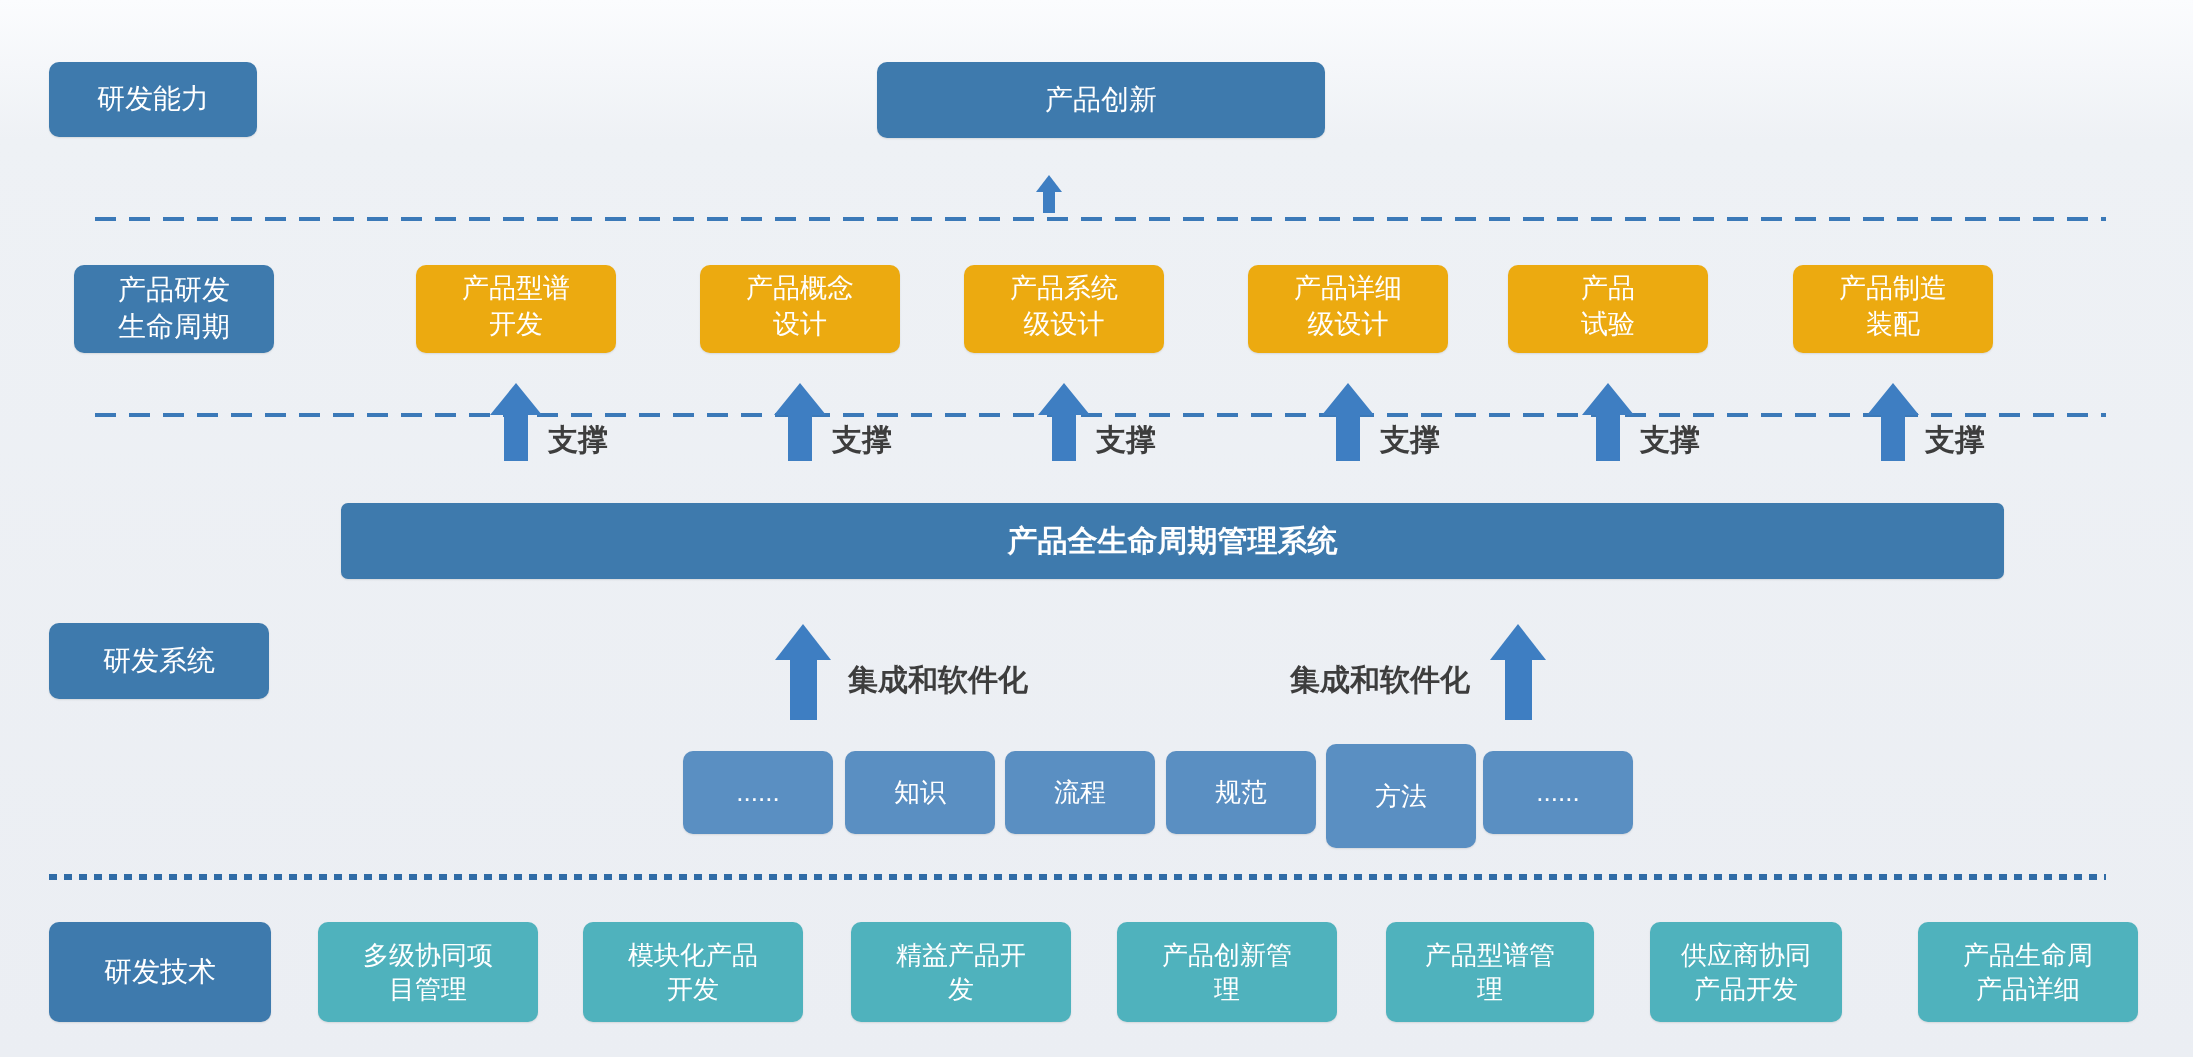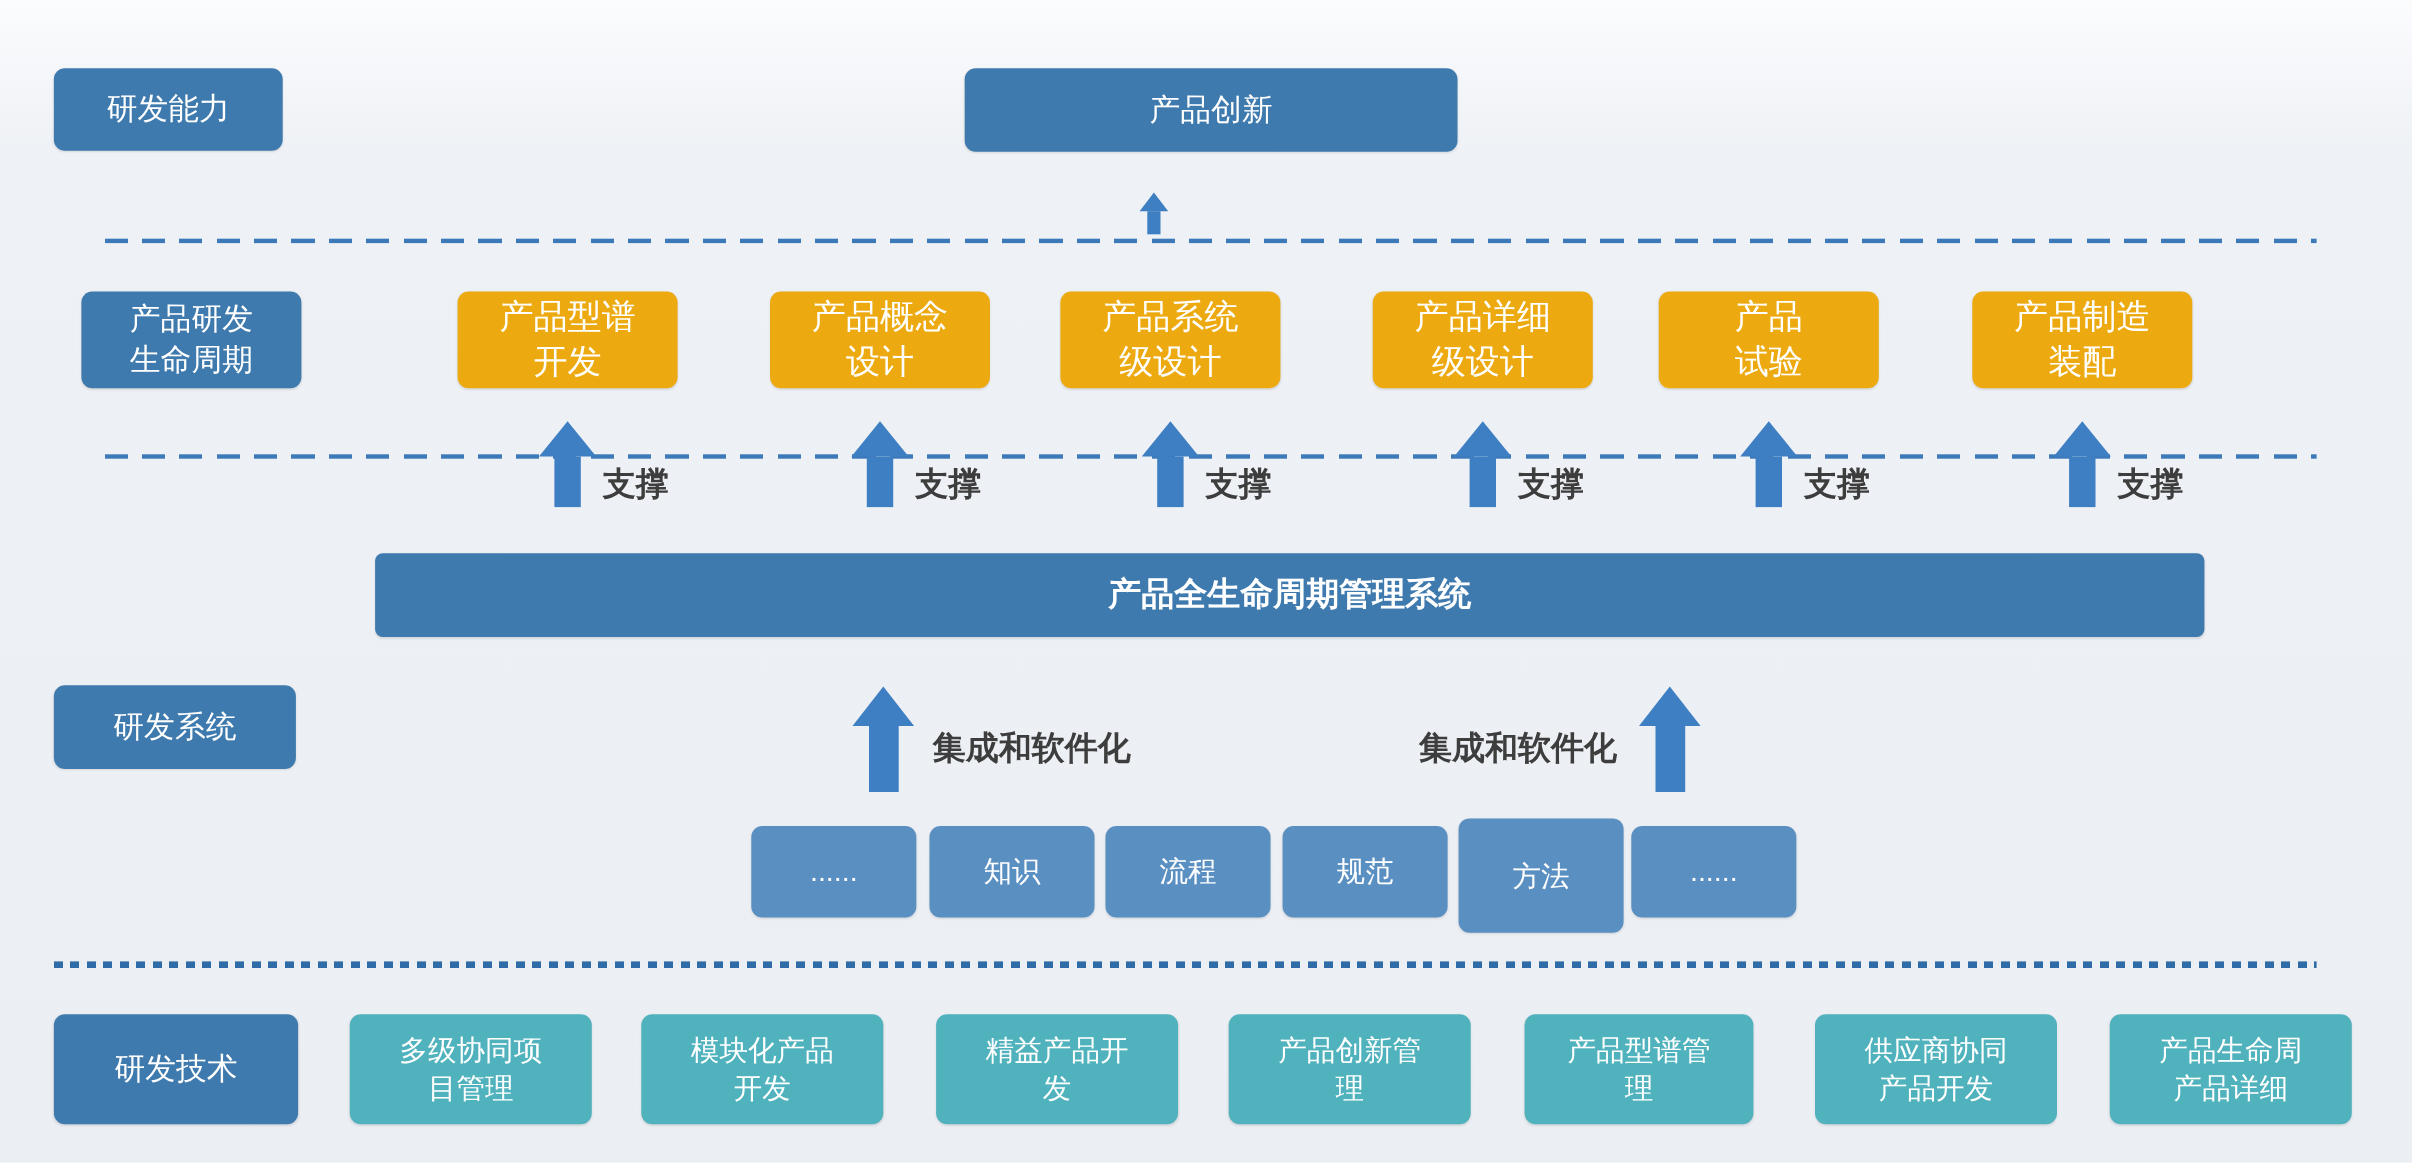--- a/index.html
+++ b/index.html
@@ -22,21 +22,21 @@
     border-radius: 10px;
     line-height: 1.32;
     box-shadow: 0 1px 2px rgba(0,0,0,0.10);
   }
   .steel  { background: #3e7aad; }
   .orange { background: #ecaa10; }
   .lblue  { background: #5a8fc2; }
   .teal   { background: #4fb2bd; }
 
   .side-label { font-size: 28px; }
-  .stage-box  { font-size: 31px; }
+  .stage-box  { font-size: 27px; font-family: Liberation Mono, monospace; }
   .plm-bar    { font-size: 30px; font-weight: bold; border-radius: 7px; }
   .elem-box   { font-size: 26px; }
   .tech-box   { font-size: 26px; }
 
   .dashline {
     position: absolute;
     height: 4px;
     background: repeating-linear-gradient(90deg, #3b79b8 0 21px, rgba(0,0,0,0) 21px 34px);
   }
   .dotline {
@@ -167,18 +167,18 @@
   <div class="box teal tech-box" style="left:318px; top:922px; width:220px; height:100px;">多级协同项
 目管理</div>
   <div class="box teal tech-box" style="left:583px; top:922px; width:220px; height:100px;">模块化产品
 开发</div>
   <div class="box teal tech-box" style="left:851px; top:922px; width:220px; height:100px;">精益产品开
 发</div>
   <div class="box teal tech-box" style="left:1117px; top:922px; width:220px; height:100px;">产品创新管
 理</div>
   <div class="box teal tech-box" style="left:1386px; top:922px; width:208px; height:100px;">产品型谱管
 理</div>
-  <div class="box teal tech-box" style="left:1650px; top:922px; width:220px; height:100px;">供应商协同
+  <div class="box teal tech-box" style="left:1650px; top:922px; width:192px; height:100px;">供应商协同
 产品开发</div>
   <div class="box teal tech-box" style="left:1918px; top:922px; width:220px; height:100px;">产品生命周
 产品详细</div>
 
 </div>
 
 </body></html>

